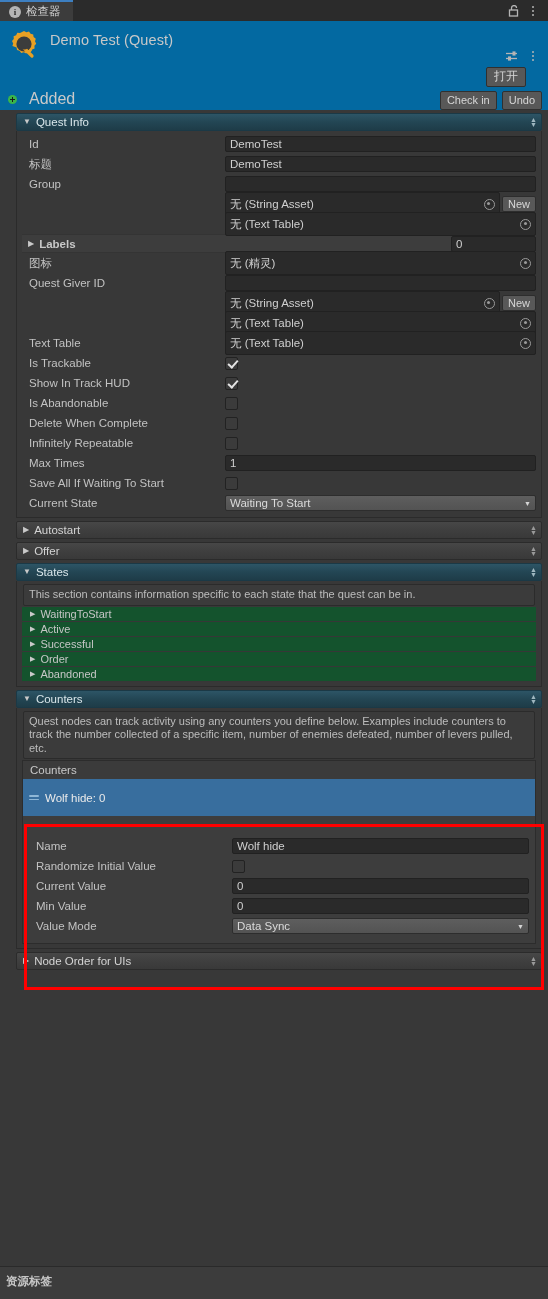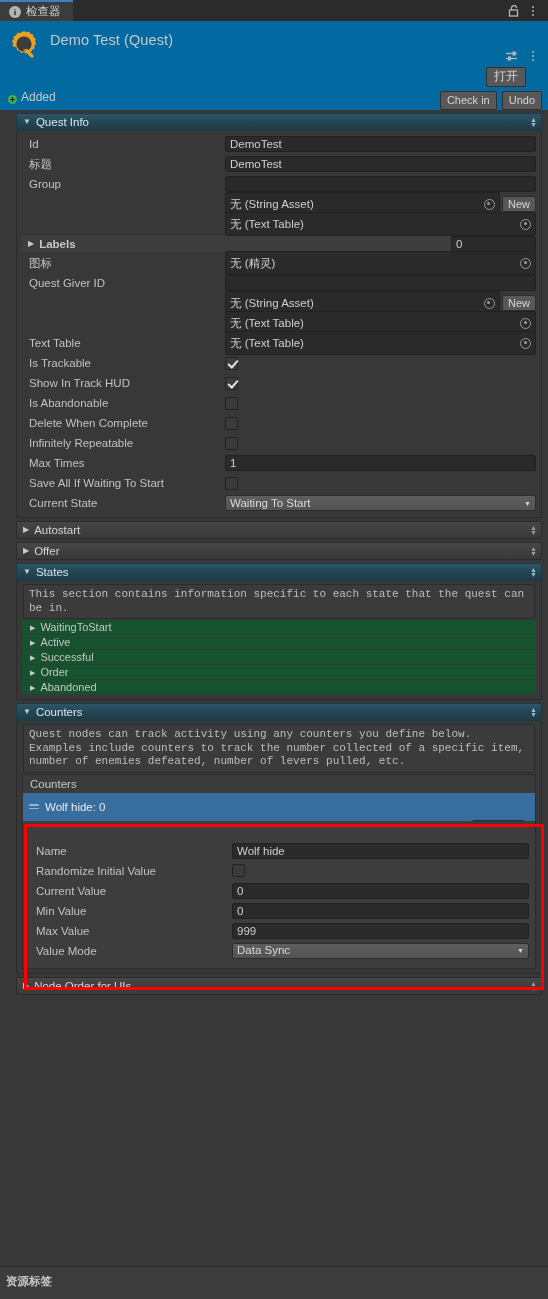--- a/index.html
+++ b/index.html
@@ -104,23 +104,23 @@
     color: #d6d6d6;
     font-size: 12px;
     padding: 1px 7px 2px 7px;
     line-height: 15px;
   }
   .status-row {
     position: absolute;
     left: 8px;
     top: 69px;
     display: flex;
-    align-items: flex-end;
-    gap: 4px;
-    font-size: 12px;
+    align-items: center;
+    gap: 12px;
+    font-size: 16px;
     color: #c9c9c9;
   }
   .added-dot {
     width: 9px; height: 9px;
     border-radius: 50%;
     background: #3ab54a;
     position: relative;
     display: inline-block;
   }
   .added-dot::before, .added-dot::after {
@@ -352,21 +352,20 @@
   
   .helpbox {
     background: #3b3b3b;
     border: 1px solid #2b2b2b;
     border-radius: 2px;
     color: #bdbdbd;
     font-size: 11px;
     line-height: 13.5px;
     padding: 3px 5px;
     margin: 0 1px 1px 1px;
-    font-family: Liberation Mono, monospace;
   }
 
   
   .subfold {
     height: 15px;
     background: #14532d;
     border-bottom: 1px solid #373737;
     display: flex;
     align-items: center;
     padding-left: 8px;
@@ -383,21 +382,21 @@
     border: 1px solid #2c2c2c;
     border-bottom: none;
     display: flex;
     align-items: center;
     padding-left: 7px;
     font-size: 11.5px;
     color: #c8c8c8;
     box-sizing: border-box;
   }
   .list-row-selected {
-    height: 28px;
+    height: 37px;
     background: #386e9e;
     border-left: 1px solid #2c2c2c;
     border-right: 1px solid #2c2c2c;
     display: flex;
     align-items: center;
     padding-left: 6px;
     font-size: 11.5px;
     color: #eaeaea;
     box-sizing: border-box;
     gap: 6px;
@@ -811,26 +810,20 @@
               <div class="textfield">0</div>
             </div>
         </div>
         <div class="prop-row">
           <div class="prop-label">Min Value</div>
           <div class="prop-field">
               <div class="textfield">0</div>
             </div>
         </div>
         <div class="prop-row">
-          <div class="prop-label">Max Value</div>
-          <div class="prop-field">
-              <div class="textfield">999</div>
-            </div>
-        </div>
-        <div class="prop-row">
           <div class="prop-label">Value Mode</div>
           <div class="prop-field">
             <div class="dropdown">
               <span>Data Sync</span>
               <span class="dd-arrow">▼</span>
             </div>
           </div>
         </div>
       </div>
 

